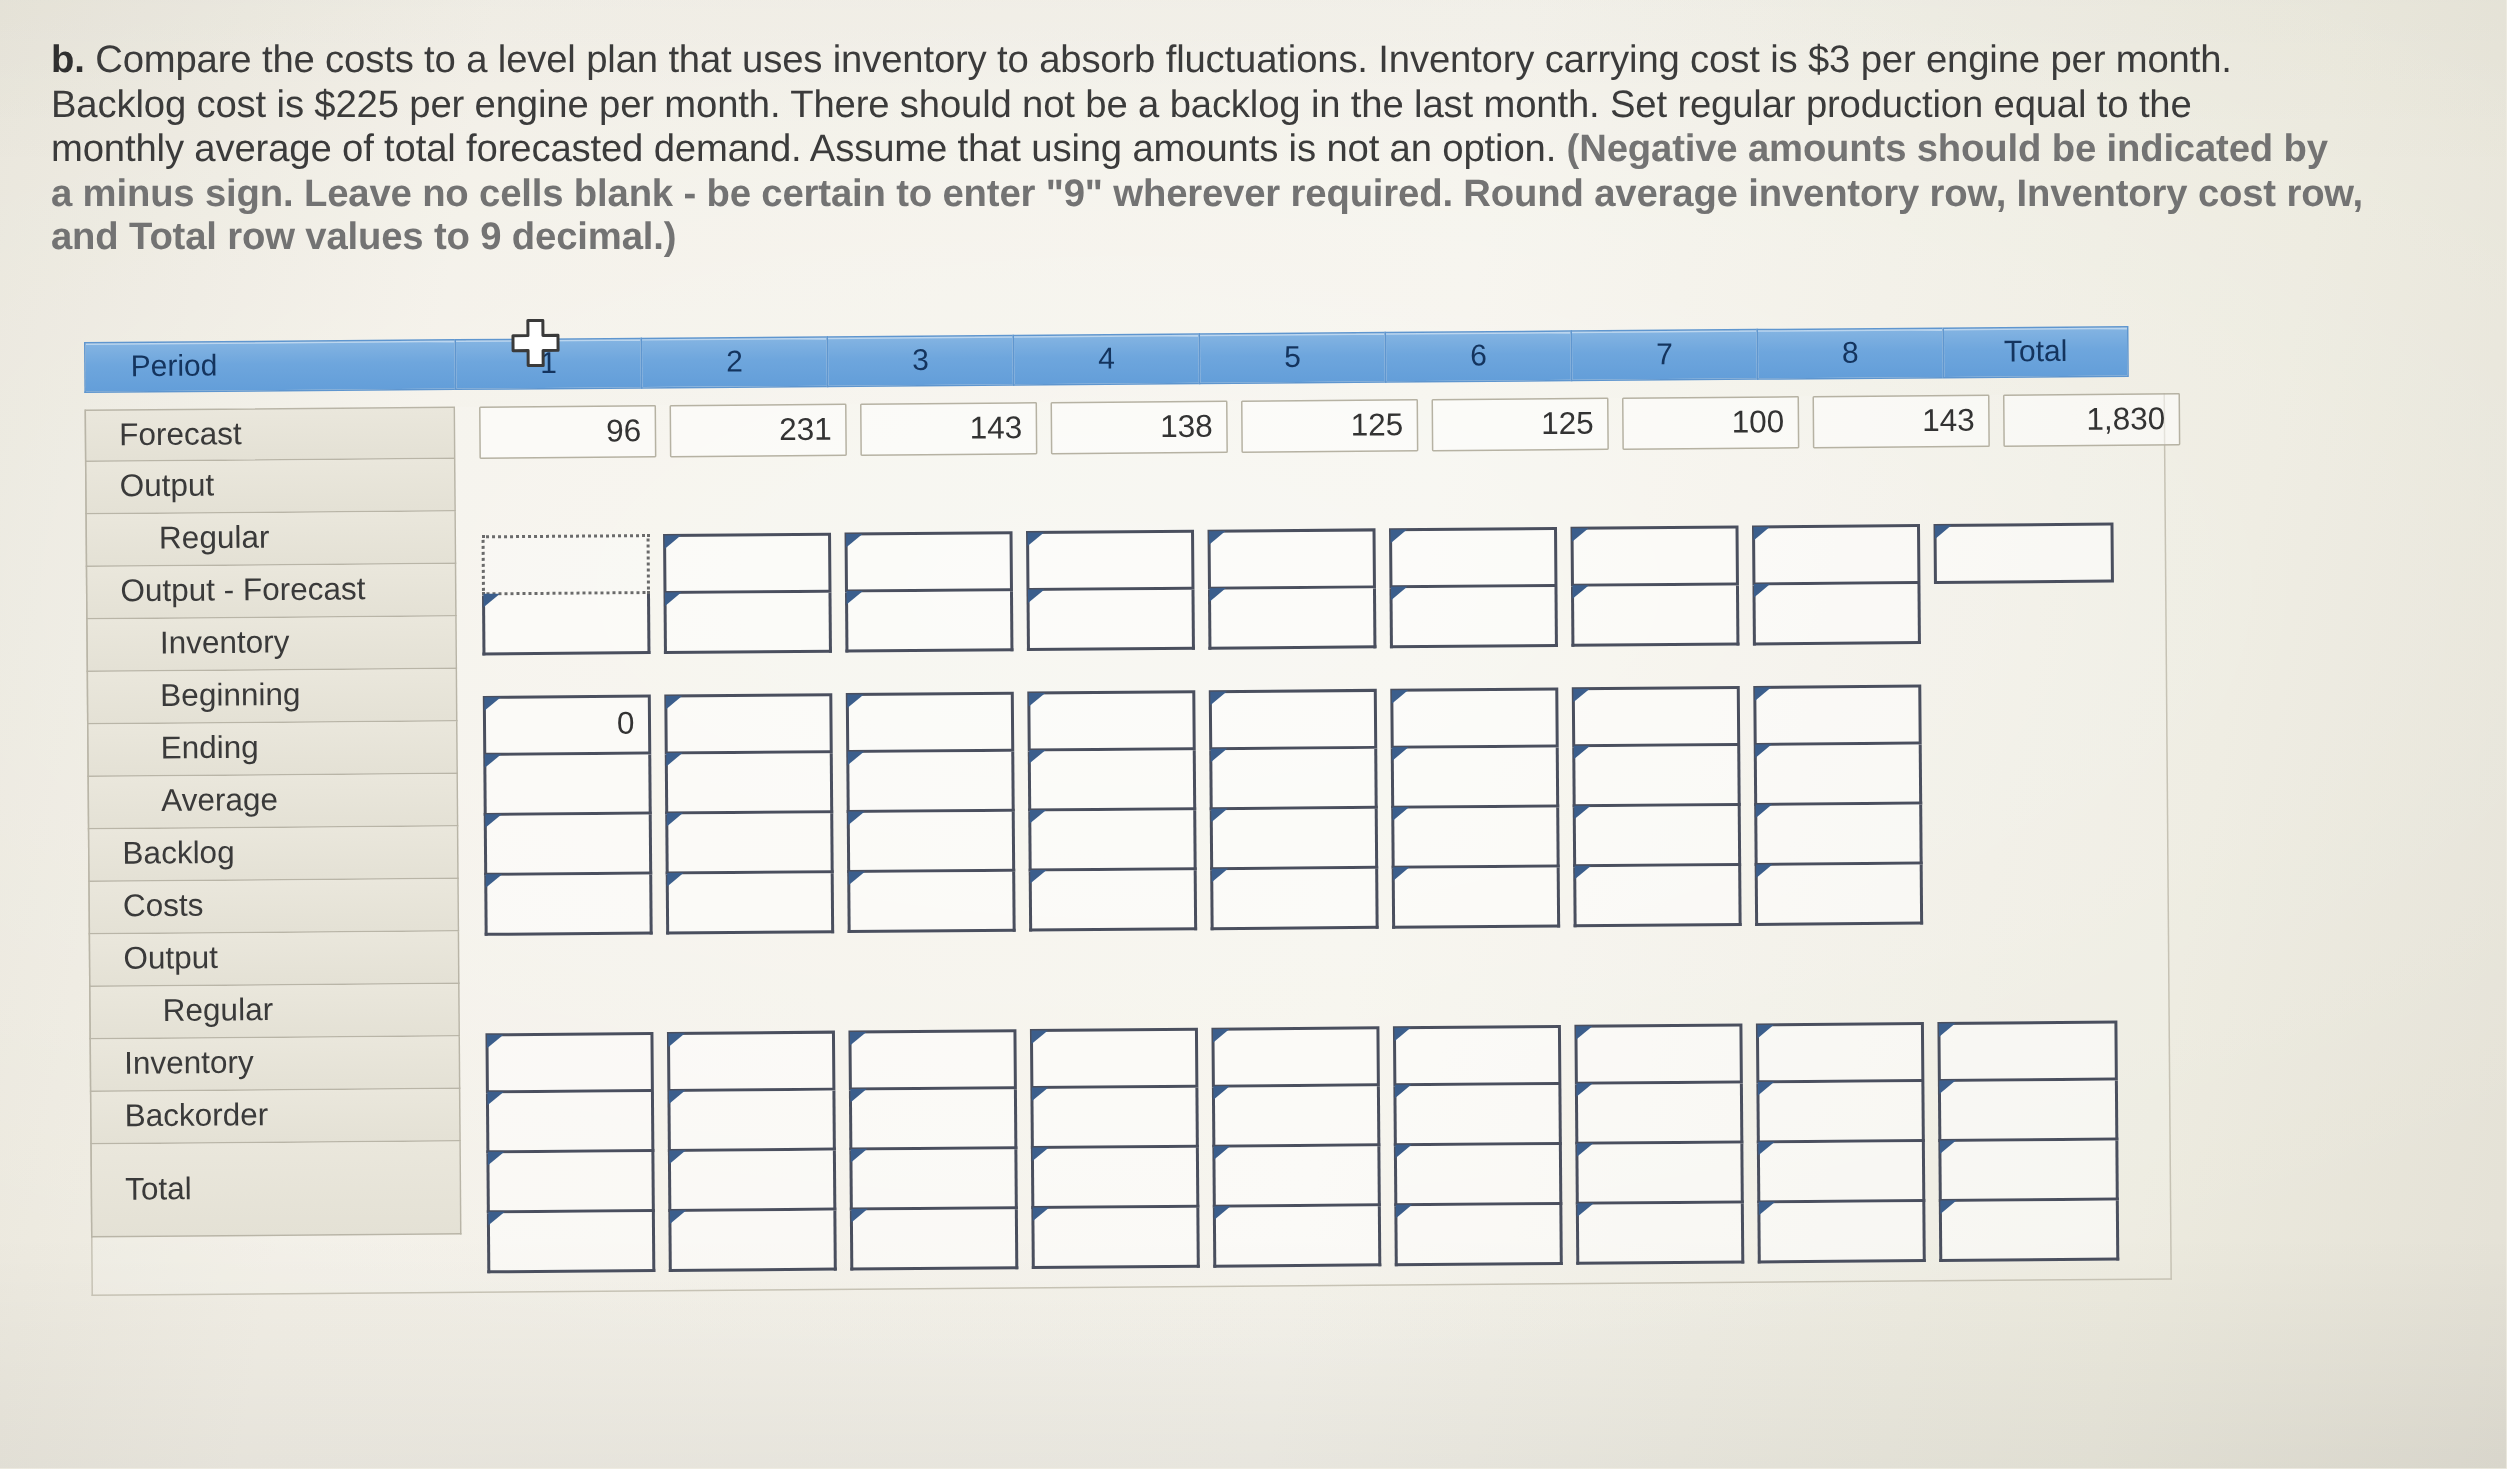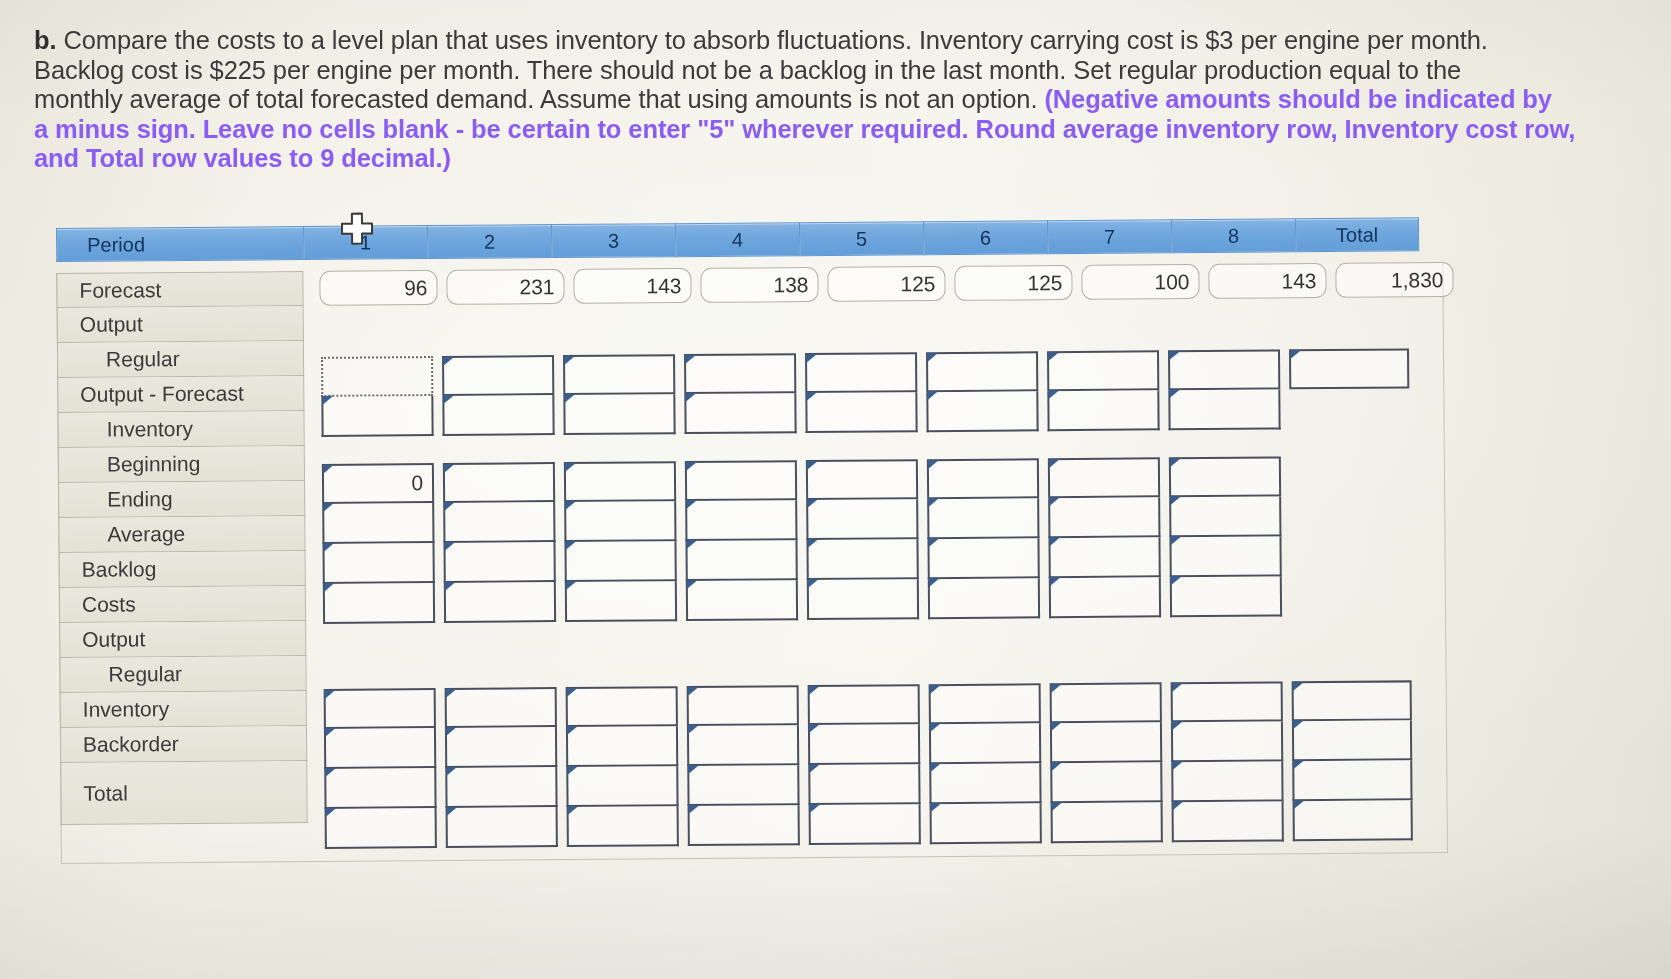--- a/index.html
+++ b/index.html
@@ -47,21 +47,21 @@
     width: 1700px;
     color: #3b3b3b;
     font-size: 25.5px;
     line-height: 29.6px;
     letter-spacing: -0.1px;
     white-space: nowrap;
   }
   #prompt .line { display: block; }
   .b-label { font-weight: bold; color: #2f2f2f; }
   .redbold {
-    color: #8b5cf6;
+    color: #737373;
     font-weight: bold;
   }
 
   
   #worksheet {
     position: absolute;
     left: 56px;
     top: 228px;
     width: 1390px;
     height: 640px;
@@ -163,21 +163,21 @@
     display: flex;
     align-items: center;
     justify-content: flex-end;
     padding-right: 9px;
   }
   
   .cell.plain {
     border: 1px solid #b6b2a3;
     width: 118px;
     height: 35px;
-    border-radius: 11px;
+    border-radius: 1px;
   }
   
   .cell.entry {
     border: 2px solid #4a4f5e;
     width: 112px;
     height: 40px;
   }
   .cell.entry + .cell.entry { border-top: none; }
   .cell.entry::before {
     content: "";
@@ -203,21 +203,21 @@
 <body>
 
 <div id="photo-bg"></div>
 
 <div id="page">
 
   <div id="prompt">
     <span class="line"><span class="b-label">b. </span><span>Compare the costs to a level plan that uses inventory to absorb fluctuations. Inventory carrying cost is $3 per engine per month.</span></span>
     <span class="line"><span>Backlog cost is $225 per engine per month. There should not be a backlog in the last month. Set regular production equal to the</span></span>
     <span class="line"><span>monthly average of total forecasted demand. Assume that using amounts is not an option. </span><span class="redbold">(Negative amounts should be indicated by</span></span>
-    <span class="line"><span class="redbold">a minus sign. Leave no cells blank - be certain to enter "5" wherever required. Round average inventory row, Inventory cost row,</span></span>
+    <span class="line"><span class="redbold">a minus sign. Leave no cells blank - be certain to enter "9" wherever required. Round average inventory row, Inventory cost row,</span></span>
     <span class="line"><span class="redbold">and Total row values to 9 decimal.)</span></span>
   </div>
 
   <div id="worksheet">
 
     <div id="sheet-frame"></div>
 
     <div id="header-row">
       <div class="hcell label">Period</div>
       <div class="hcell period">1</div>

